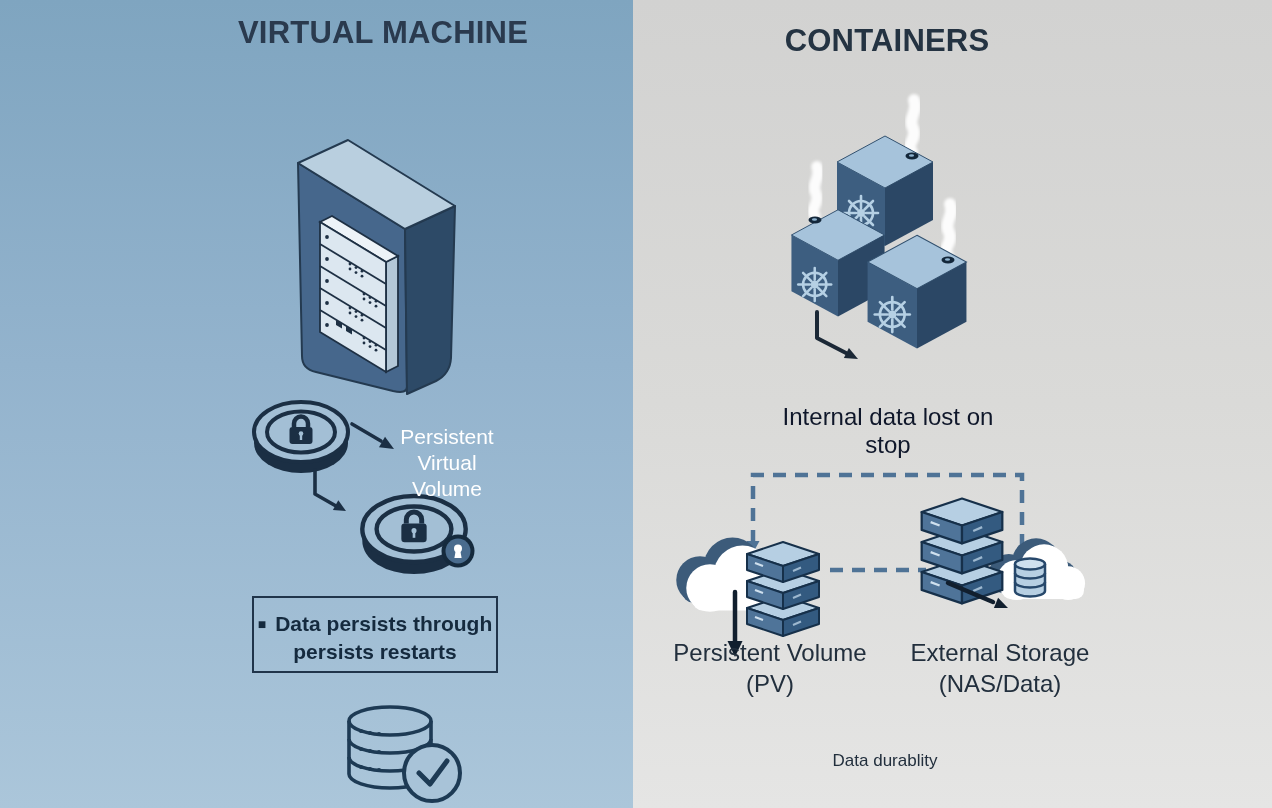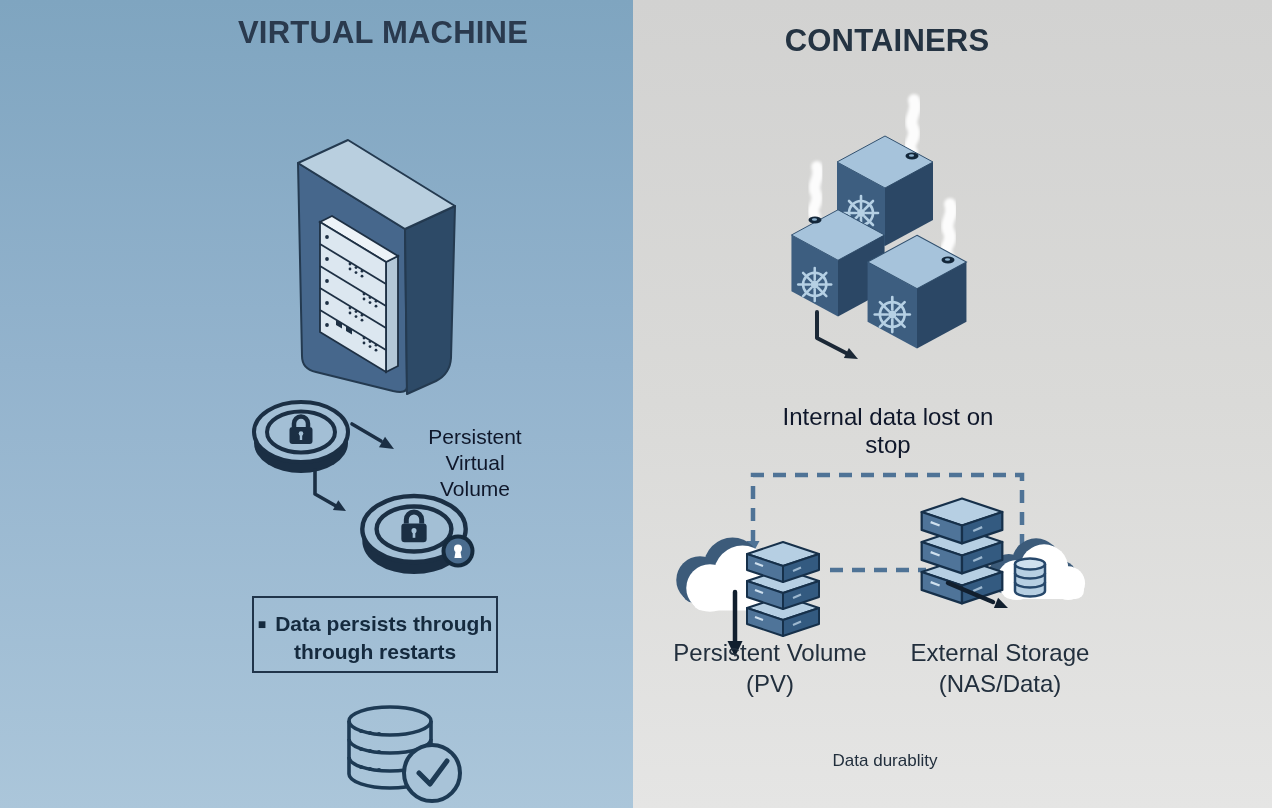--- a/index.html
+++ b/index.html
@@ -13,21 +13,21 @@
   .bg.right{left:633px;width:639px;background:linear-gradient(180deg,#d2d2d1 0%,#dadad8 50%,#e5e5e4 100%);}
   .layer{position:absolute;inset:0;}
   .abs{position:absolute;}
   .title{
     position:absolute;width:300px;text-align:center;
     font-size:31px;font-weight:700;letter-spacing:0.2px;line-height:38px;
   }
   .title.vm{left:233px;top:14px;color:#2a3a4e;}
   .title.ct{left:737px;top:22px;color:#243342;}
   .caption{position:absolute;text-align:center;font-weight:500;}
-  .cap-disks{left:382px;top:424px;width:130px;font-size:21px;line-height:26px;color:#0f172a;margin-left:28px;}
+  .cap-disks{left:382px;top:424px;width:130px;font-size:21px;line-height:26px;color:#ffffff;}
   .cap-stop{left:763px;top:403px;width:250px;font-size:24px;line-height:28px;color:#0f172a;}
   .cap-pv{left:650px;top:637px;width:240px;font-size:24px;line-height:31px;color:#222f3d;}
   .cap-ext{left:880px;top:637px;width:240px;font-size:24px;line-height:31px;color:#222f3d;}
   .cap-foot{left:785px;top:747px;width:200px;font-size:17px;line-height:28px;color:#222f3d;}
   .note-box{
     position:absolute;left:252px;top:596px;width:246px;height:77px;
     border:2.5px solid #20344a;box-sizing:border-box;
     text-align:center;color:#152a3e;font-size:21px;line-height:25px;font-weight:700;
     padding-top:13px;
   }
@@ -163,21 +163,21 @@
       </g>
     </svg>
 
     <div class="caption cap-disks">
       <div>Persistent</div>
       <div>Virtual Volume</div>
     </div>
 
     <div class="note-box">
       <div><span class="bullet">■</span><span>Data persists through</span></div>
-      <div>through restarts</div>
+      <div>persists restarts</div>
     </div>
 
     <svg class="abs" style="left:330px;top:700px" width="150" height="105" viewBox="0 0 150 105">
       <g stroke="#1d3a54" stroke-width="3.6" fill="none">
         <path d="M19,21 V74 A41,14 0 0 0 101,74 V21"></path>
         <ellipse cx="60" cy="21" rx="41" ry="14"></ellipse>
         <path d="M19,39 A41,14 0 0 0 101,39"></path>
         <path d="M19,57 A41,14 0 0 0 101,57"></path>
       </g>
       <g fill="#1d3a54">

